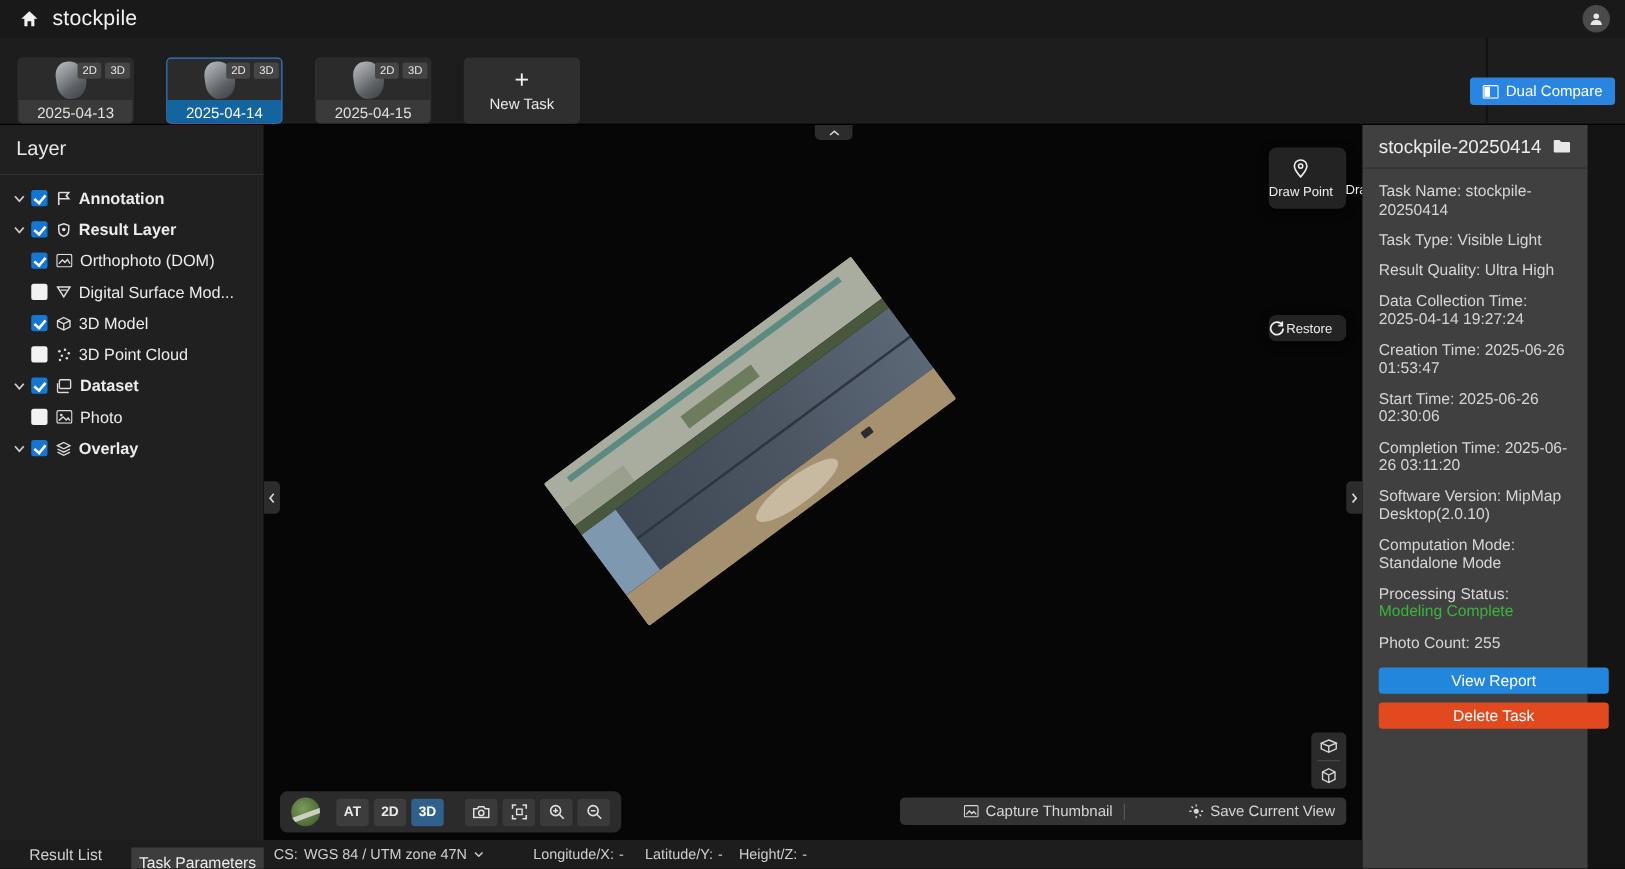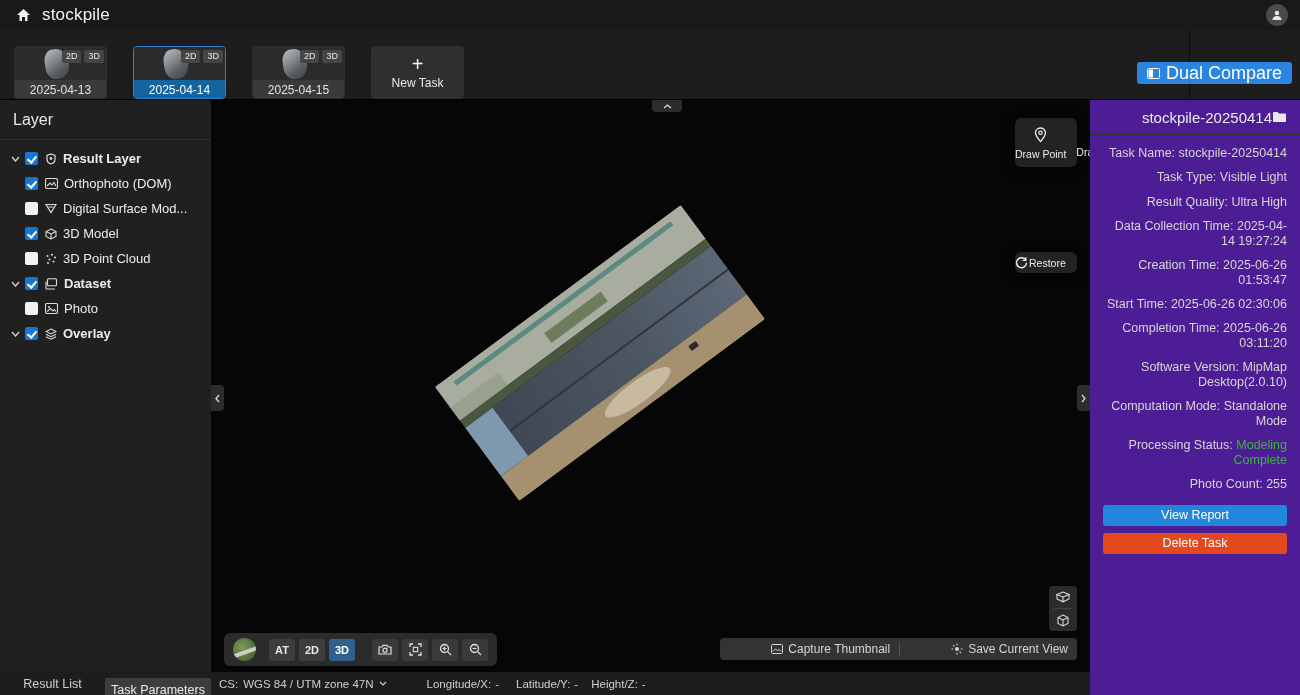--- a/index.html
+++ b/index.html
@@ -22,21 +22,21 @@
   .pile-img { position:absolute; left:30px; top:2px; width:24px; height:30px; border-radius:40% 55% 50% 45%;
     background:linear-gradient(150deg,#b9bdc2 0%,#8a8f94 35%,#5c6065 65%,#3c3f43 100%); transform:rotate(-8deg); }
   .badges { position:absolute; right:2px; top:3px; display:flex; gap:3px; }
   .badge { background:#454545; color:#e8e8e8; font-size:9px; padding:1px 4px; border-radius:2px; line-height:11px; }
   .date-bar { height:20px; background:#3a3a3a; color:#e3e3e3; font-size:12px; display:flex; align-items:center; justify-content:center; }
   .task-card.selected .date-bar { background:#14659f; color:#fff; }
   .new-task { width:93px; height:53px; background:#2f2f2f; border-radius:4px; display:flex; flex-direction:column; align-items:center; justify-content:center; cursor:pointer; }
   .plus { font-size:20px; line-height:18px; color:#f0f0f0; font-weight:300; }
   .new-task-label { font-size:12px; color:#e8e8e8; margin-top:3px; }
   .strip-divider { position:absolute; left:1189px; top:0; width:1px; height:70px; background:#0c0c0c; }
-  .dual-compare { position:absolute; right:8px; top:32px; height:22px; padding:0 10px; background:#2a85e0; border-radius:3px; display:flex; align-items:center; gap:6px; color:#fff; font-size:18px; cursor:pointer; }
+  .dual-compare { position:absolute; right:8px; top:32px; height:22px; padding:0 10px; background:#2a85e0; border-radius:3px; display:flex; align-items:center; gap:6px; color:#fff; font-size:12px; cursor:pointer; }
 
   
   .left-panel { position:absolute; left:0; top:100px; width:211px; height:572px; background:#202020; }
   .panel-title { padding:11px 13px 10px; font-size:16px; color:#e8e8e8; border-bottom:1px solid #2f2f2f; }
   .tree { padding-top:6px; }
   .tree-row { position:relative; height:25px; display:flex; align-items:center; font-size:13px; color:#ececec; cursor:pointer; }
   .tree-row.group { font-weight:bold; }
   .tw { display:flex; align-items:center; justify-content:center; }
   .expander { width:14px; margin-left:8px; color:#cfcfcf; }
   .cb { width:13px; height:13px; border-radius:2px; margin-left:3px; flex:none; position:relative; cursor:pointer; }
@@ -82,21 +82,21 @@
 
   .capture-bar { position:absolute; right:13px; bottom:12px; height:22px; background:#333; border-radius:4px; display:flex; align-items:center; padding:0 9px; gap:9px; color:#d5d5d5; font-size:12px; }
   .cap-item { display:flex; align-items:center; gap:5px; cursor:pointer; white-space:nowrap;padding-left:42px; }
   .cap-sep { width:1px; height:13px; background:#555; }
 
   .cube-stack { position:absolute; right:13px; bottom:41px; width:28px; background:#2b2b2b; border-radius:4px; display:flex; flex-direction:column; align-items:center; }
   .cube-btn { width:28px; height:22px; display:flex; align-items:center; justify-content:center; cursor:pointer; color:#d8d8d8; }
   .cube-div { width:18px; height:1px; background:#444; }
 
   
-  .right-panel { position:absolute; left:1090px; top:100px; width:210px; height:595px; background:#4c1d95;text-align:right; }
+  .right-panel { position:absolute; left:1090px; top:100px; width:180px; height:595px; background:#404040; }
   .rp-header { height:35px; display:flex; align-items:center; padding:0 13px; border-bottom:1px solid #313131; }
   .rp-title { font-size:15px; color:#ececec; flex:1; }
   .folder-btn { display:flex; cursor:pointer; color:#e8e8e8; }
   .rp-body { padding:11px 13px 0; }
   .detail { font-size:12.5px; color:#d6d6d6; line-height:1.18; margin-bottom:9.5px; }
   .detail .dv { color:#d6d6d6; }
   .detail .dv.green { color:#3cb43c; }
   .rp-btn { width:184px; height:21px; border-radius:3px; color:#fff; font-size:12.5px; display:flex; align-items:center; justify-content:center; cursor:pointer; margin:0 0 7px; }
   .btn-report { background:#2386dd; margin-top:13px; }
   .btn-delete { background:#e2491f; }
@@ -189,20 +189,34 @@
           </svg>
       </span>
       <span>Dual Compare</span>
     </div>
   </div>
 
   <div class="left-panel">
     <div class="panel-title">Layer</div>
     <div class="tree">
 
+      <div class="tree-row group">
+        <span class="tw expander">
+            <svg width="9" height="6" viewBox="0 0 9 6">
+              <polyline points="1,1 4.5,5 8,1" fill="none" stroke="#cfcfcf" stroke-width="1.4"></polyline>
+            </svg>
+          </span>
+        <span class="cb checked"></span>
+        <span class="row-icon">
+            <svg width="12" height="12" viewBox="0 0 12 12">
+              <path d="M2 1 V11 M2 1 H10 L8 3.5 L10 6 H2" fill="none" stroke="#dcdcdc" stroke-width="1.3"></path>
+            </svg>
+          </span>
+        <span>Annotation</span>
+      </div>
 
       <div class="tree-row group">
         <span class="tw expander">
             <svg width="9" height="6" viewBox="0 0 9 6">
               <polyline points="1,1 4.5,5 8,1" fill="none" stroke="#cfcfcf" stroke-width="1.4"></polyline>
             </svg>
           </span>
         <span class="cb checked"></span>
         <span class="row-icon">
             <svg width="12" height="12" viewBox="0 0 12 12">

